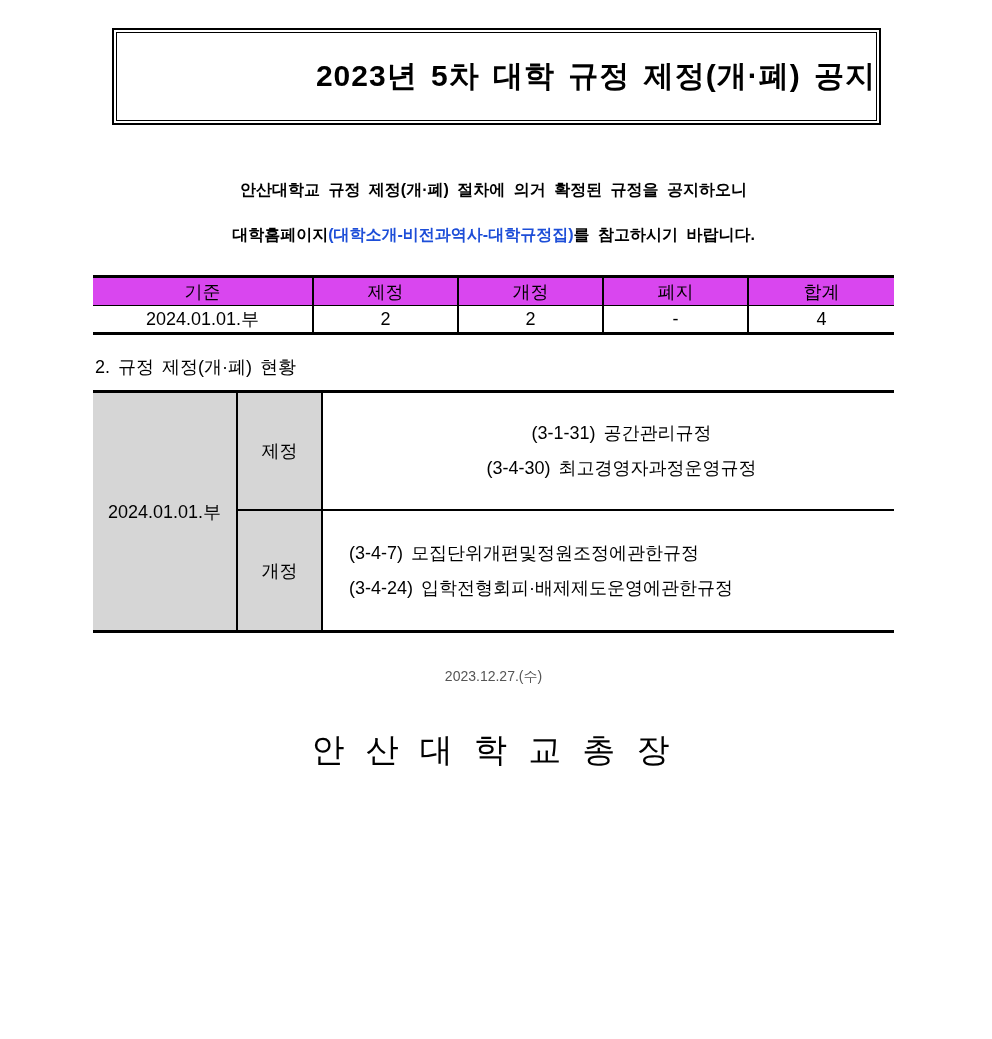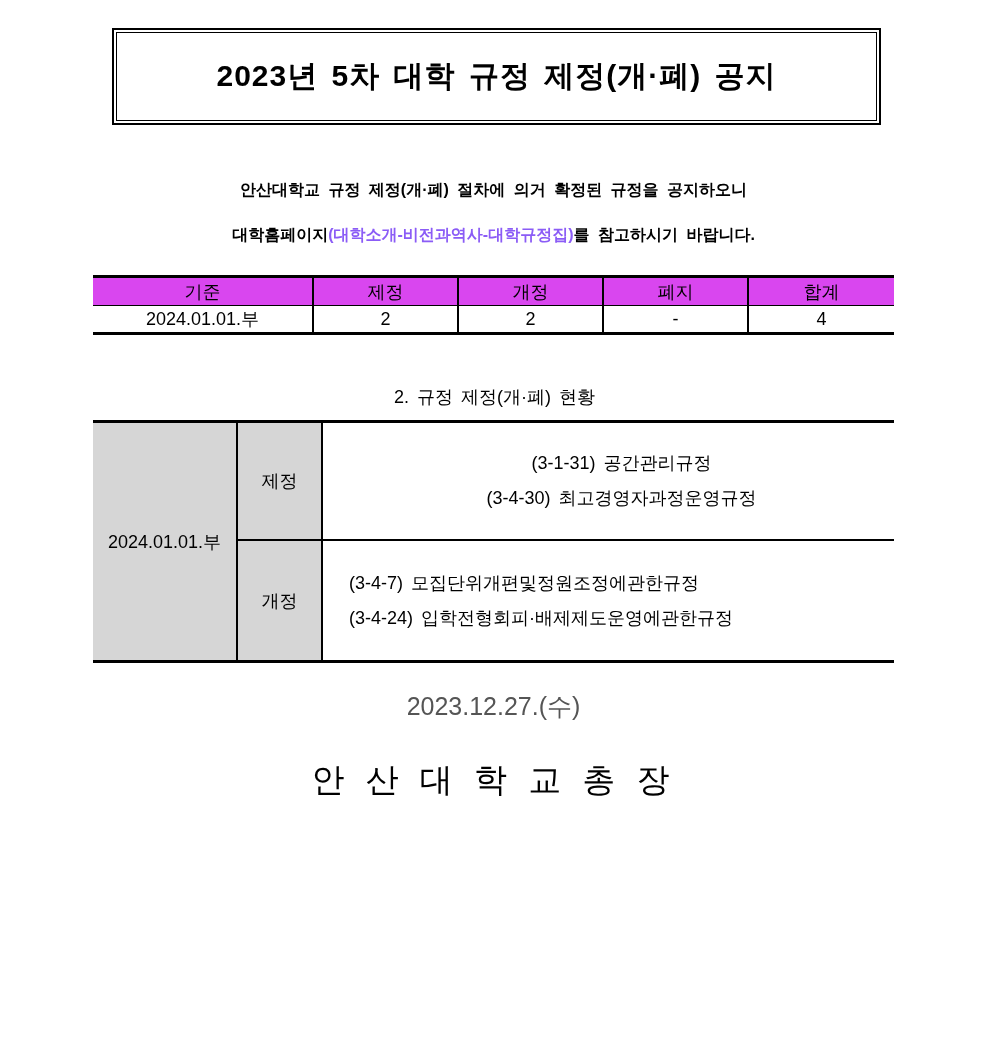--- a/index.html
+++ b/index.html
@@ -29,51 +29,51 @@
     margin-left: 19px;
     border: 2px solid #000000;
     padding: 2px;
     box-sizing: border-box;
   }
   .title-box-inner {
     border: 1px solid #000000;
     height: 87px;
     display: flex;
     align-items: center;
-    justify-content: center;
+    justify-content: flex-end;
   }
   .doc-title {
     margin: 0;
     font-size: 30px;
     font-weight: bold;
     letter-spacing: 1px;
     word-spacing: 4px;
   }
 
   
   .intro {
     margin: 42px 0 0 0;
     text-align: center;
     font-size: 16px;
     font-weight: bold;
     line-height: 45px;
     word-spacing: 4px;
   }
   .intro-line { display: block; }
-  .muted-path { color: #8b5cf6; }
+  .muted-path { color: #1d4ed8; }
 
   
   .section-heading {
     margin: 24px 0 0 2px;
     font-size: 18px;
     font-weight: normal;
     line-height: 20px;
     word-spacing: 3px;
   }
-  .section-heading.second { margin-top: 52px; text-align: center; }
+  .section-heading.second { margin-top: 22px; }
 
   
   table {
     border-collapse: collapse;
     table-layout: fixed;
   }
   .summary-table {
     width: 801px;
     margin-top: 18px;
     border-top: 3px solid #000000;
@@ -132,21 +132,21 @@
   .reg-item {
     display: block;
     line-height: 35px;
     word-spacing: 3px;
   }
 
   
   .footer-date {
     margin: 32px 0 0 0;
     text-align: center;
-    font-size: 25px;
+    font-size: 14px;
     color: #555555;
     line-height: 22px;
   }
   .signature {
     margin: 44px 0 0 0;
     text-align: center;
     font-size: 33px;
     font-weight: normal;
     letter-spacing: 6px;
     line-height: 38px;

